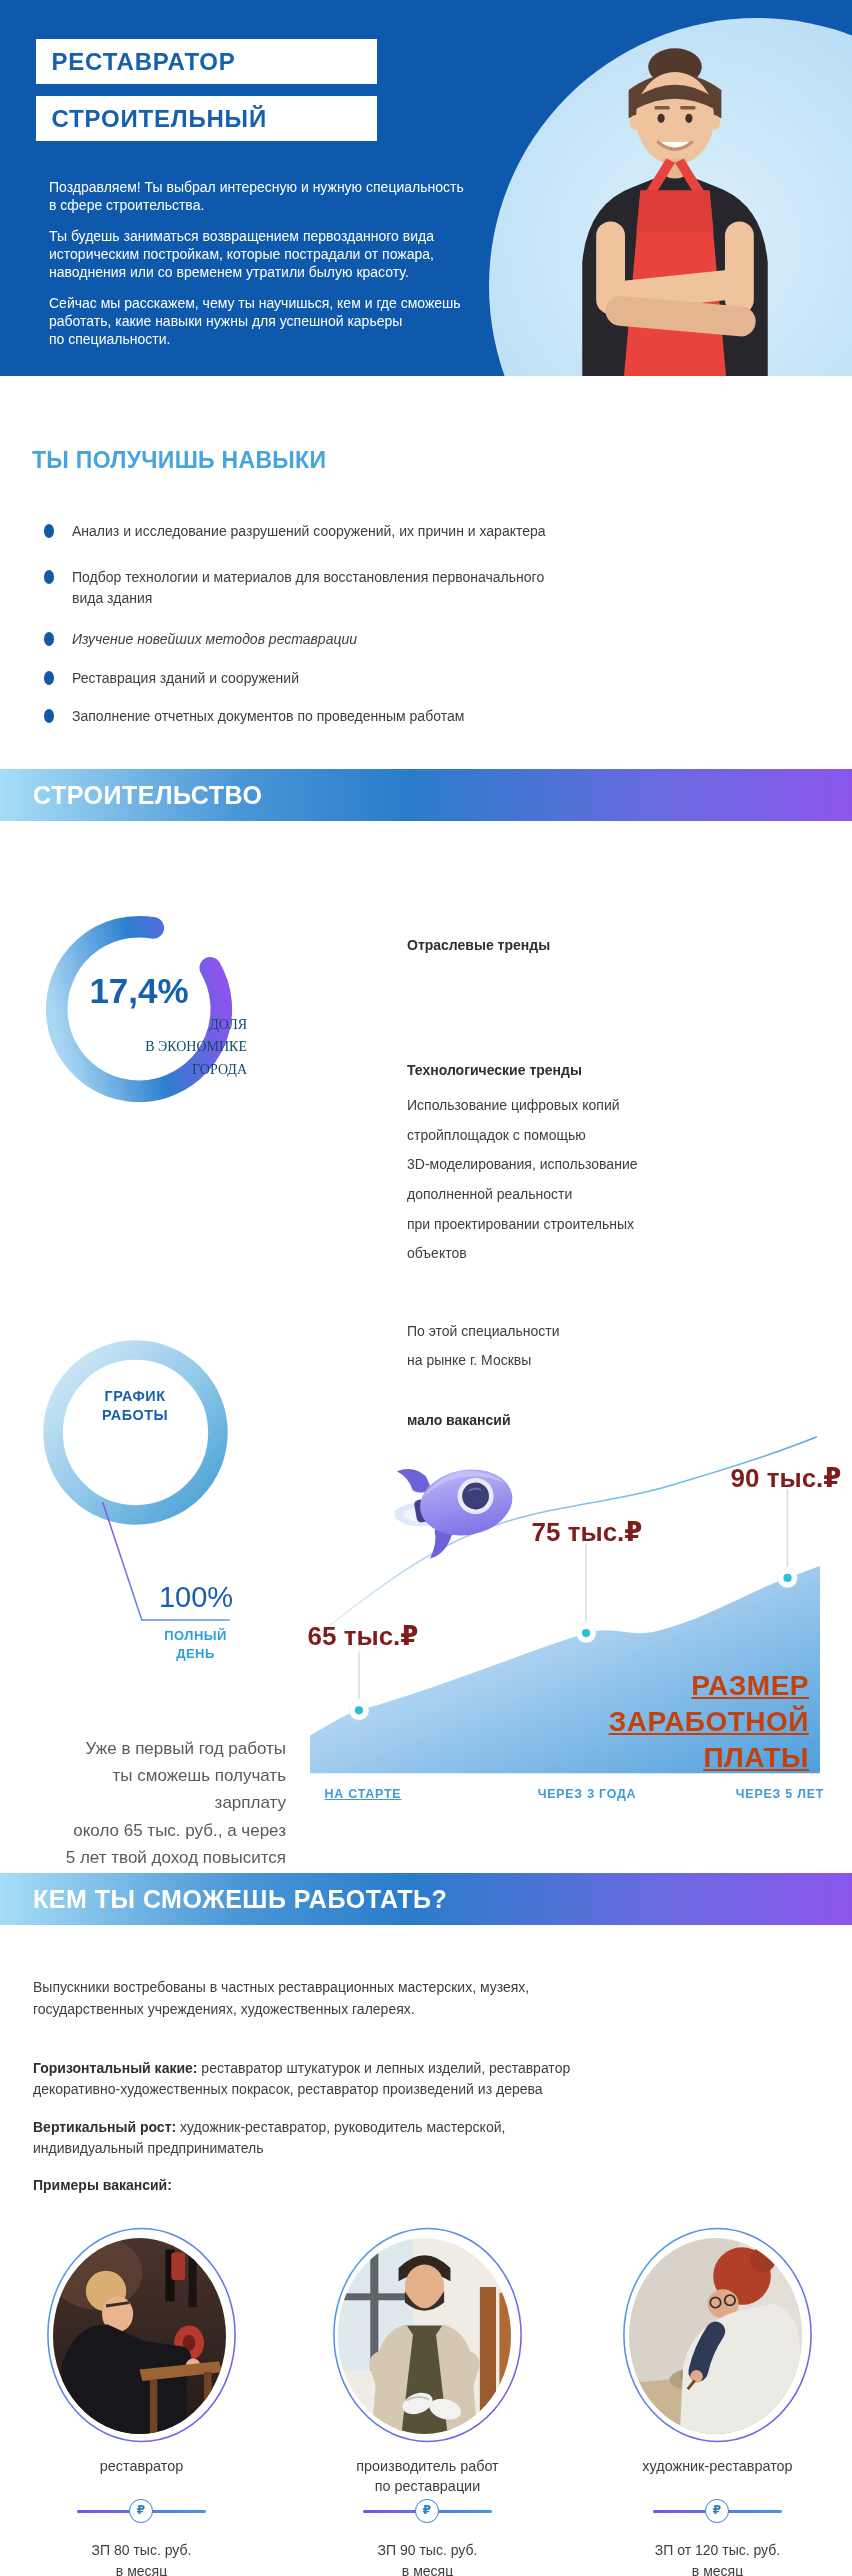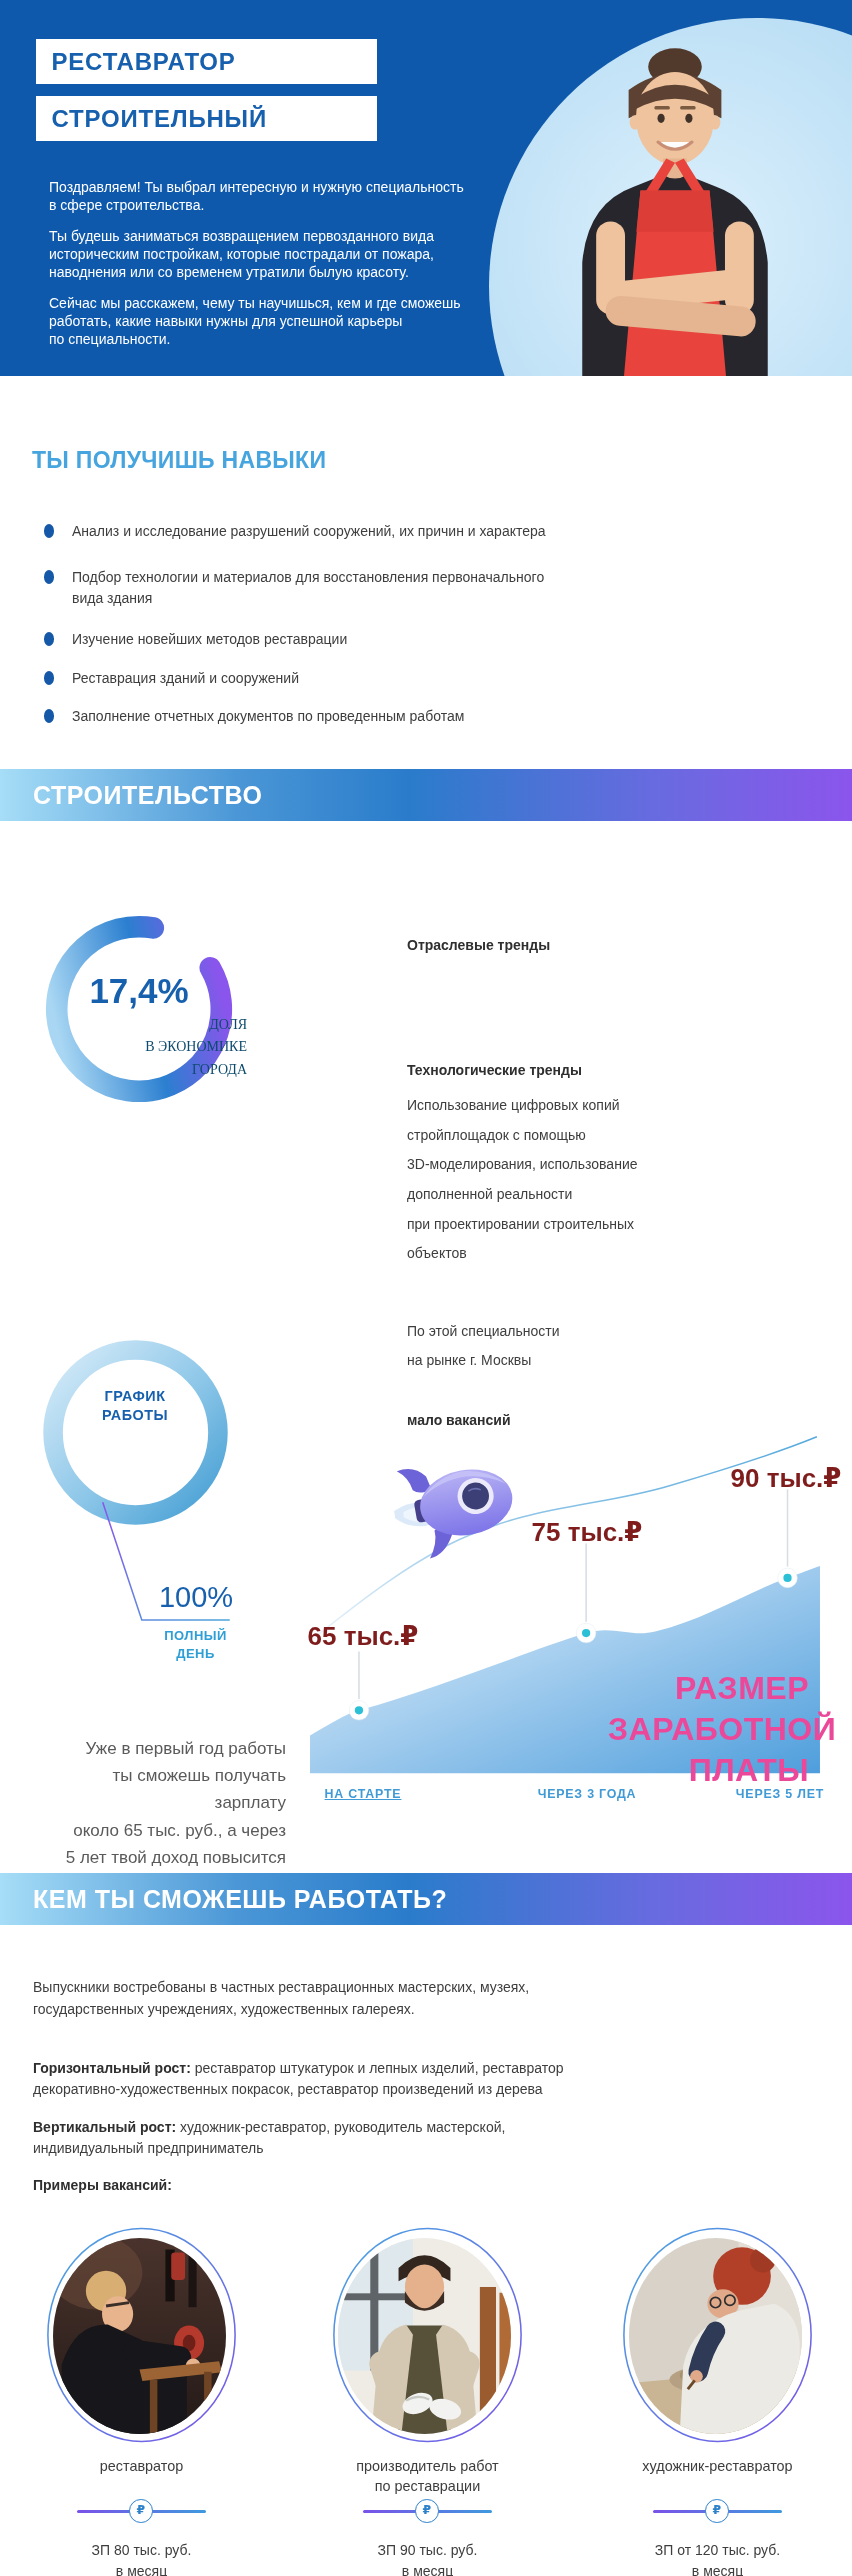--- a/index.html
+++ b/index.html
@@ -29,21 +29,21 @@
   
   .donut-value{font-size:35px;font-weight:bold;color:#1760ae;text-align:center;}
   .donut-label{font-size:14px;color:#0c4a6e;text-align:right;line-height:1.6;font-family:Liberation Serif, serif;}
   .t-head{font-size:14px;font-weight:bold;color:#2f2f2f;}
   .t-body{font-size:14px;color:#3e3e3e;line-height:2.12;}
   .ring-label{font-size:14.4px;font-weight:bold;color:#1760ae;text-align:center;line-height:1.3;letter-spacing:0.5px;}
   .pct-value{font-size:29px;color:#1760ae;text-align:center;}
   .pct-label{font-size:13px;font-weight:bold;color:#2e9fd6;text-align:center;line-height:1.35;letter-spacing:0.5px;}
   .sal-label{font-size:26px;font-weight:bold;color:#7f1d1d;text-align:center;}
   .axis-label{font-size:12.4px;font-weight:bold;color:#3f9ad6;text-align:center;letter-spacing:0.8px;}
-  .chart-title{font-size:32px;font-weight:bold;color:#ec4899;text-align:right;line-height:1.28;letter-spacing:0.5px;}
+  .chart-title{font-size:28px;font-weight:bold;color:#c2410c;text-align:right;line-height:1.28;letter-spacing:0.5px;text-decoration:underline;}
   .footnote{font-size:17px;color:#5a5a5a;text-align:right;line-height:1.6;}
 
   
   .wpar{font-size:14px;color:#3e3e3e;line-height:1.55;margin:0;}
   .wlabel{font-weight:bold;color:#2f2f2f;}
   .vac-photo{border-radius:50%;overflow:hidden;}
   .vac-caption{font-size:14.4px;color:#3e3e3e;text-align:center;line-height:1.4;}
   .vac-salary{font-size:14px;color:#3e3e3e;text-align:center;line-height:1.5;}
   .divider{height:2.6px;border-radius:1.5px;background:linear-gradient(90deg,#7a52e8 0%,#3f9ade 100%);}
   .rub-circle{width:21.6px;height:21.6px;border-radius:50%;background:#ffffff;border:1.5px solid #2e82cc;
@@ -98,21 +98,21 @@
   <h2 class="abs sec-heading" style="left:32px;top:443px;">ТЫ ПОЛУЧИШЬ НАВЫКИ</h2>
 
   <div class="abs dot" style="left:44px;top:524px;"></div>
   <div class="abs btxt pre" style="left:72px;top:521px;width:747px;">Анализ и исследование разрушений сооружений, их причин и характера</div>
 
   <div class="abs dot" style="left:44px;top:570px;"></div>
   <div class="abs btxt pre" style="left:72px;top:567px;width:747px;">Подбор технологии и материалов для восстановления первоначального
 вида здания</div>
 
   <div class="abs dot" style="left:44px;top:632px;"></div>
-  <div class="abs btxt pre" style="left:72px;top:629px;width:747px;">Изучение новейших методов реставрации</div>
+  <div class="abs btxt pre" style="left:72px;top:629px;width:747px;font-style:italic;">Изучение новейших методов реставрации</div>
 
   <div class="abs dot" style="left:44px;top:671px;"></div>
   <div class="abs btxt pre" style="left:72px;top:668px;width:747px;">Реставрация зданий и сооружений</div>
 
   <div class="abs dot" style="left:44px;top:709px;"></div>
   <div class="abs btxt pre" style="left:72px;top:706px;width:747px;">Заполнение отчетных документов по проведенным работам</div>
 
   <div class="abs bar" style="top:769px;">
     <span>СТРОИТЕЛЬСТВО</span>
   </div>
@@ -236,21 +236,21 @@
 около 65 тыс. руб., а через
 5 лет твой доход повысится</div>
 
   <div class="abs bar" style="top:1873px;">
     <span>КЕМ ТЫ СМОЖЕШЬ РАБОТАТЬ?</span>
   </div>
 
   <p class="abs wpar pre" style="left:33px;top:1977px;width:793px;">Выпускники востребованы в частных реставрационных мастерских, музеях,
 государственных учреждениях, художественных галереях.</p>
   <p class="abs wpar pre" style="left:33px;top:2036px;width:793px;">
-    <span class="wlabel">Горизонтальный рост:</span><span> реставратор штукатурок и лепных изделий, реставратор
+    <span class="wlabel">Горизонтальный какие:</span><span> реставратор штукатурок и лепных изделий, реставратор
 декоративно-художественных покрасок, реставратор произведений из дерева</span>
   </p>
   <p class="abs wpar pre" style="left:33px;top:2095px;width:793px;">
     <span class="wlabel">Вертикальный рост:</span><span> художник-реставратор, руководитель мастерской,
 индивидуальный предприниматель</span>
   </p>
   <p class="abs wpar wlabel" style="left:33px;top:2175px;">Примеры вакансий:</p>
 
   <svg class="abs" style="left:46px;top:2227px;" width="191" height="216" viewBox="0 0 370 420">
     <defs>

